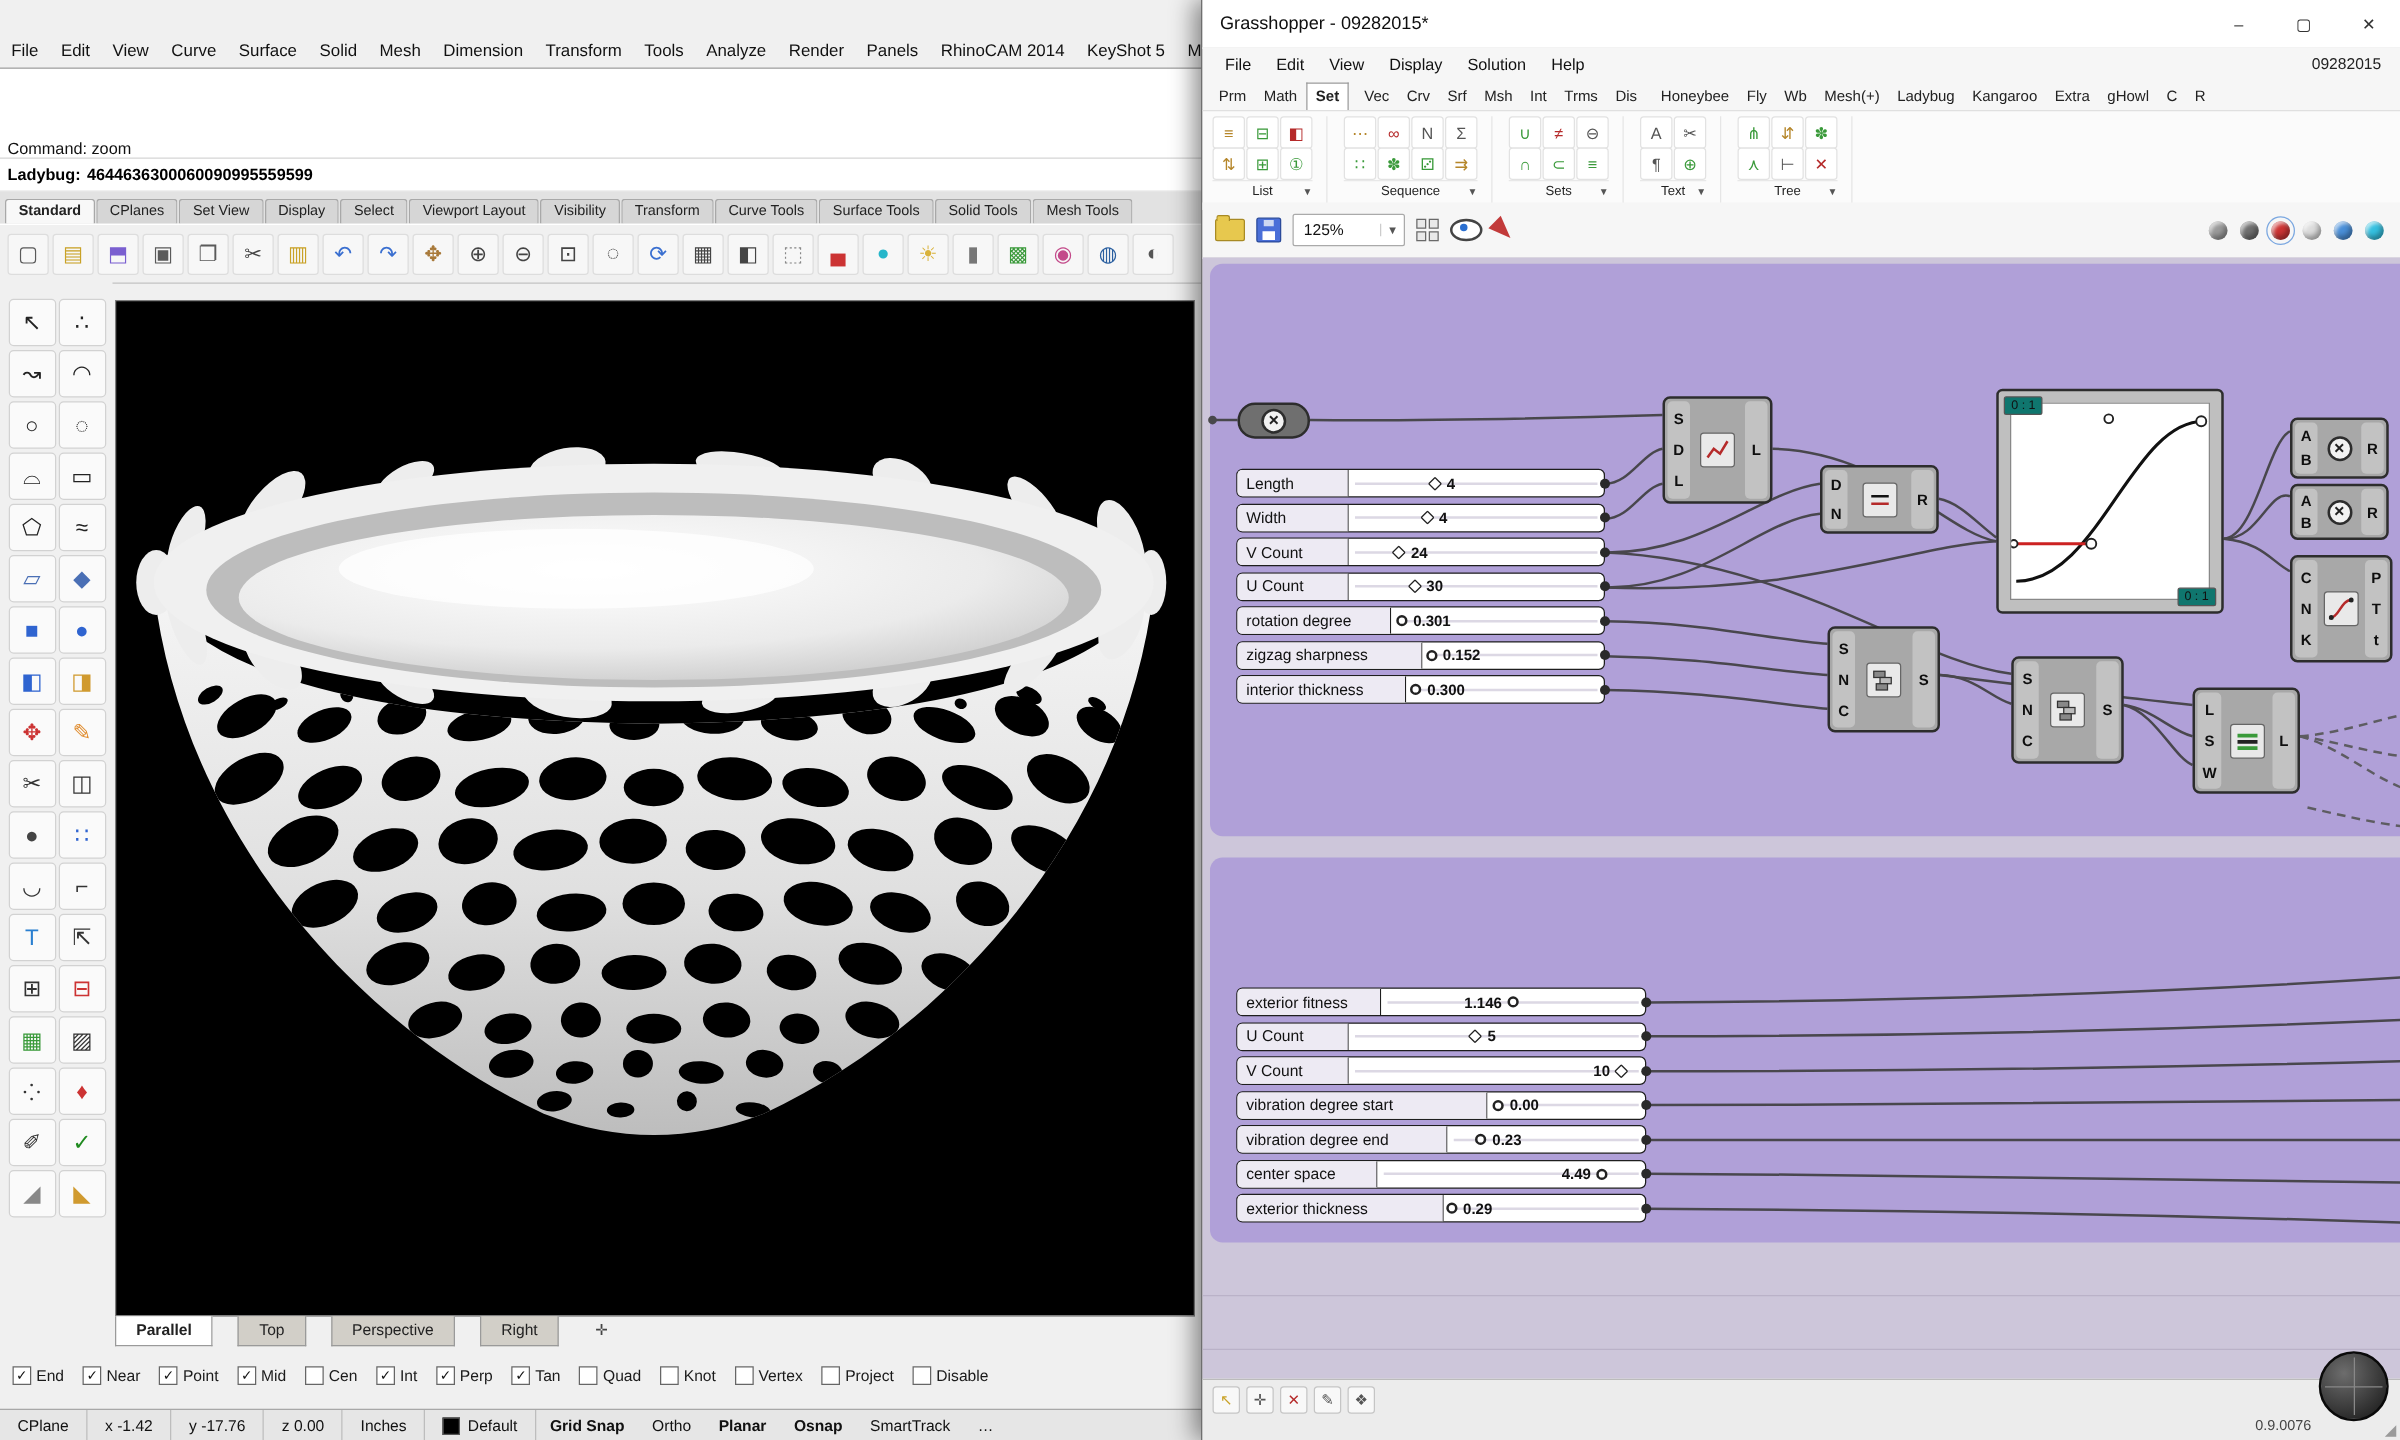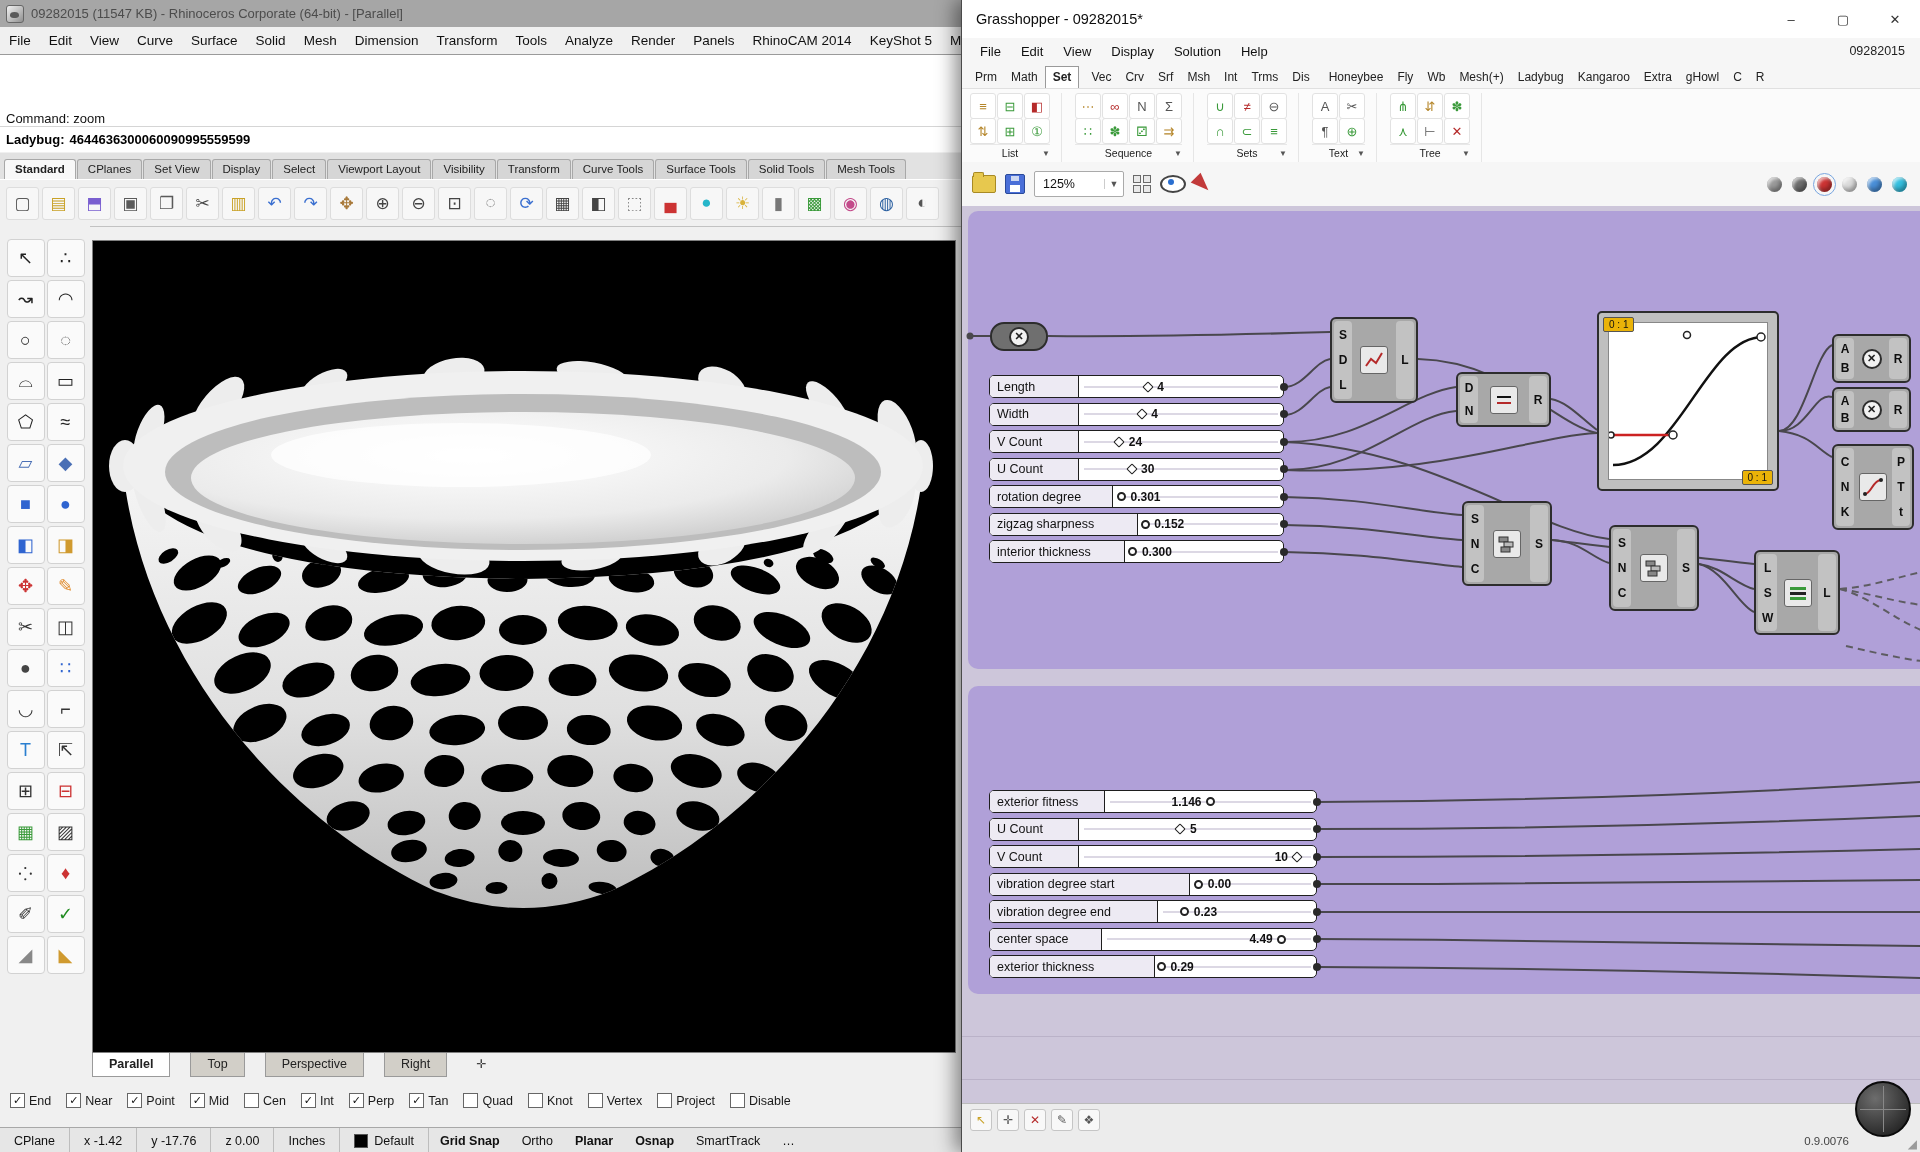--- a/index.html
+++ b/index.html
@@ -126,44 +126,40 @@
   .cmid{flex:1;display:flex;align-items:center;justify-content:center}
   .ibox{width:26px;height:26px;background:#e9e9e9;border:1px solid #666;border-radius:3px;display:flex;
         align-items:center;justify-content:center}
   .xcirc{width:20px;height:20px;border-radius:50%;background:#f2f2f2;border:2px solid #2d2d2d;display:flex;
          align-items:center;justify-content:center;font-size:11px;font-weight:bold;color:#222;box-sizing:border-box}
   .xnode{position:absolute;left:28px;top:116px;width:58px;height:29px;background:#6f6f6f;border:2px solid #2d2d2d;
          border-radius:14px;display:flex;align-items:center;justify-content:center;z-index:3;box-sizing:border-box}
   .mapper{position:absolute;left:635px;top:105px;width:182px;height:180px;background:#bfbfbf;border:2px solid #2d2d2d;
           border-radius:5px;z-index:3;box-sizing:border-box}
   .m-plot{position:absolute;left:9px;top:9px;right:9px;bottom:9px;background:#fff;border:1px solid #888}
-  .m-chip{position:absolute;background:#eab308;border:1px solid #555;font-size:10px;color:#111;padding:1px 5px;
+  .m-chip{position:absolute;background:#0f766e;border:1px solid #555;font-size:10px;color:#111;padding:1px 5px;
           border-radius:2px;z-index:4;white-space:nowrap}
   .m-chip.tl{left:4px;top:4px}
   .m-chip.br{right:4px;bottom:4px}
   
   .g-status{position:absolute;top:1103px;left:0;right:0;height:49px;background:#ececec;border-top:1px solid #bbb}
   .g-ctools{position:absolute;left:8px;top:5px;display:flex;gap:5px}
   .g-ctool{width:20px;height:20px;background:#f8f8f8;border:1px solid #c5c5c5;border-radius:3px;display:flex;
            align-items:center;justify-content:center;font-size:12px}
   .g-version{position:absolute;right:72px;bottom:6px;font-size:11.5px;color:#444}
   .g-grip{position:absolute;right:4px;bottom:2px;font-size:12px;color:#9a9a9a}
   .compass{position:absolute;left:893px;top:1081px;width:56px;height:56px;border-radius:50%;border:2px solid #0a0a0a;
            background:radial-gradient(circle at 35% 30%,#6d6d6d,#141414);z-index:6;box-sizing:border-box}
   .compass::before{content:"";position:absolute;left:50%;top:3px;bottom:3px;width:1px;background:#888}
   .compass::after{content:"";position:absolute;top:50%;left:3px;right:3px;height:1px;background:#888}
 </style>
 </head>
 <body>
 
 <div class="rhino">
-  <div class="r-title">
-    <span class="r-appicon"></span>
-    <span>09282015 (11547 KB) - Rhinoceros Corporate (64-bit) - [Parallel]</span>
-  </div>
 
   <nav class="r-menu">
 
   <span class="r-menu-item">File</span>
       <span class="r-menu-item">Edit</span>
       <span class="r-menu-item">View</span>
       <span class="r-menu-item">Curve</span>
       <span class="r-menu-item">Surface</span>
       <span class="r-menu-item">Solid</span>
       <span class="r-menu-item">Mesh</span>

